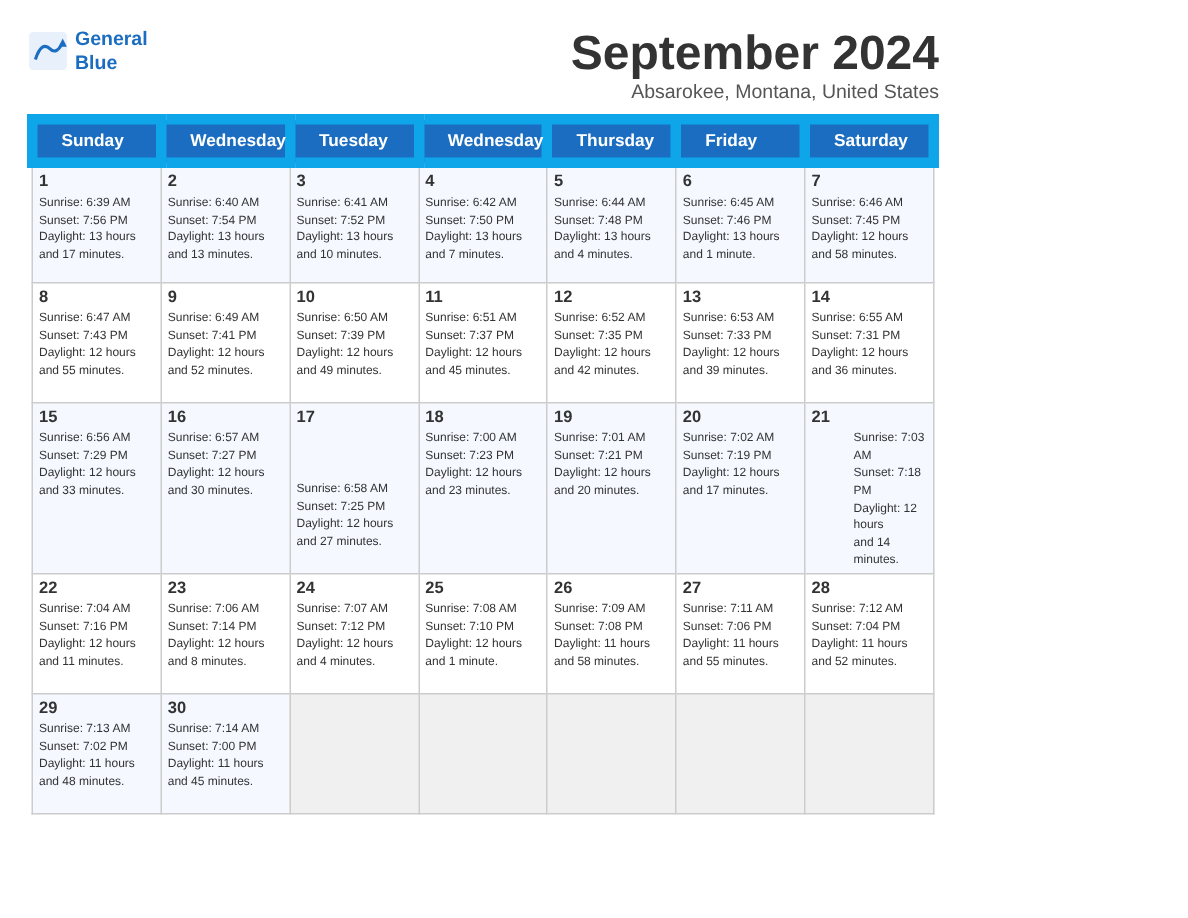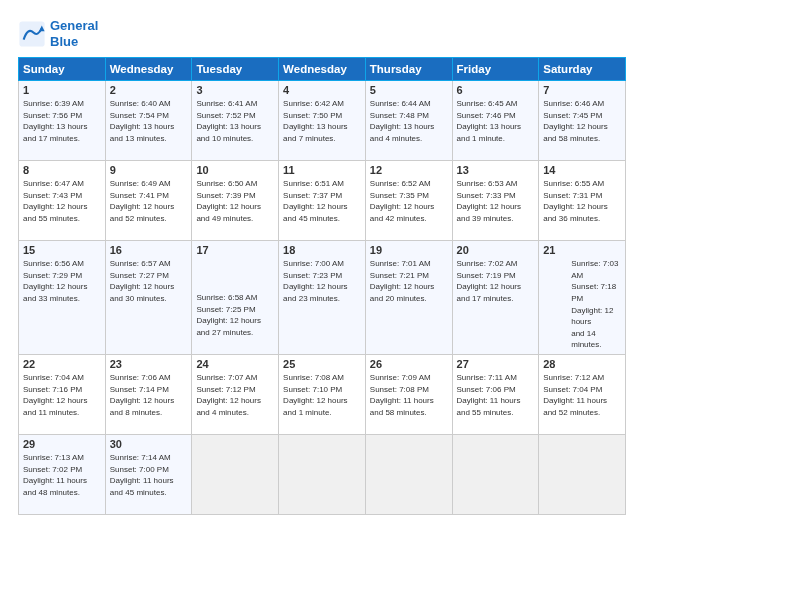--- a/index.html
+++ b/index.html
@@ -56,23 +56,23 @@
     table {
       width: 100%;
       border-collapse: collapse;
       table-layout: fixed;
     }
     thead tr th {
       background: #1a6dc0;
       color: #fff;
       font-size: 11.5px;
       font-weight: bold;
-      padding: 5px 4px;
+      padding: 5px 16px;
       text-align: left;
-      border: 1px solid #0ea5e9;
+      border: 7px solid #0ea5e9;
     }
     tbody tr td {
       vertical-align: top;
       font-size: 8.5px;
       color: #333;
       padding: 3px 4px;
       border: 1px solid #ccc;
       height: 80px;
       background: #fff;
     }
@@ -107,20 +107,22 @@
         <rect x="2" y="2" width="36" height="36" rx="4" fill="#e8f0fc"></rect>
         <path d="M8 28 Q14 10 22 18 Q28 24 34 12" stroke="#1a6dc0" stroke-width="3" fill="none"></path>
         <polygon points="34,8 38,16 30,16" fill="#1a6dc0"></polygon>
       </svg>
       <div class="logo-text">
         <div><span>General</span></div>
         <div style="color:#1a6dc0;">Blue</div>
       </div>
     </div>
     <div class="title-block">
+      <div class="month-title">September 2024</div>
+      <div class="subtitle">Absarokee, Montana, United States</div>
     </div>
   </div>
 
   <table>
     <thead>
       <tr>
       <th>Sunday</th>
           <th>Wednesday</th>
           <th>Tuesday</th>
           <th>Wednesday</th>

